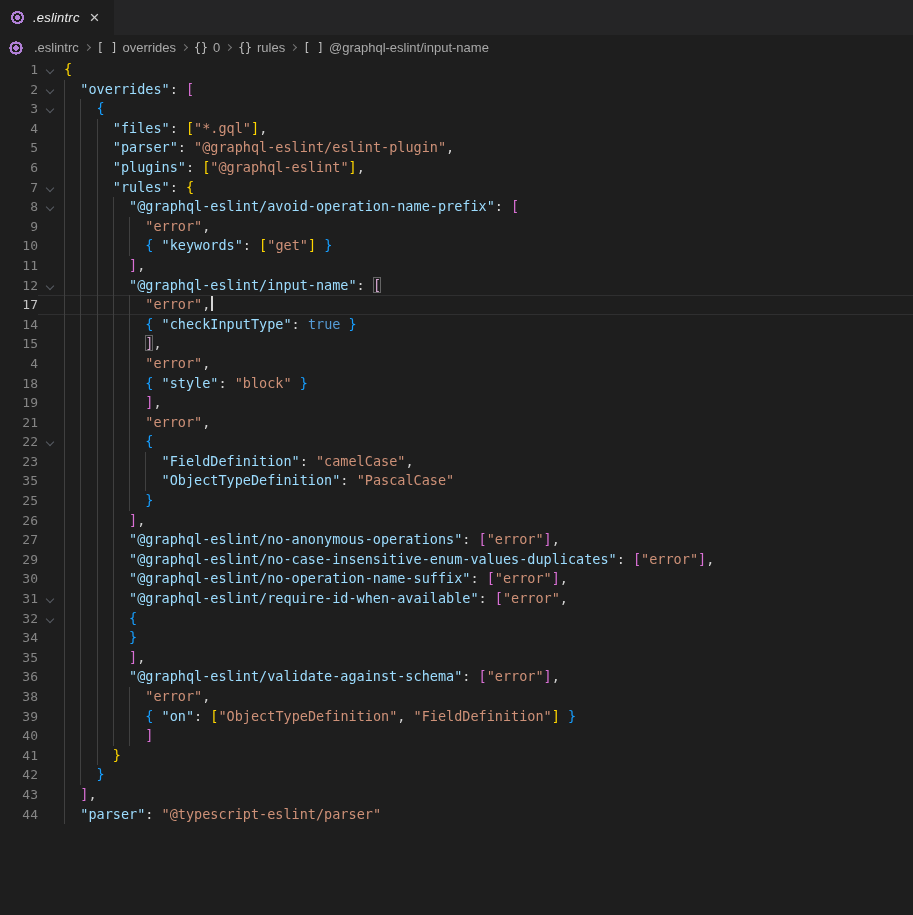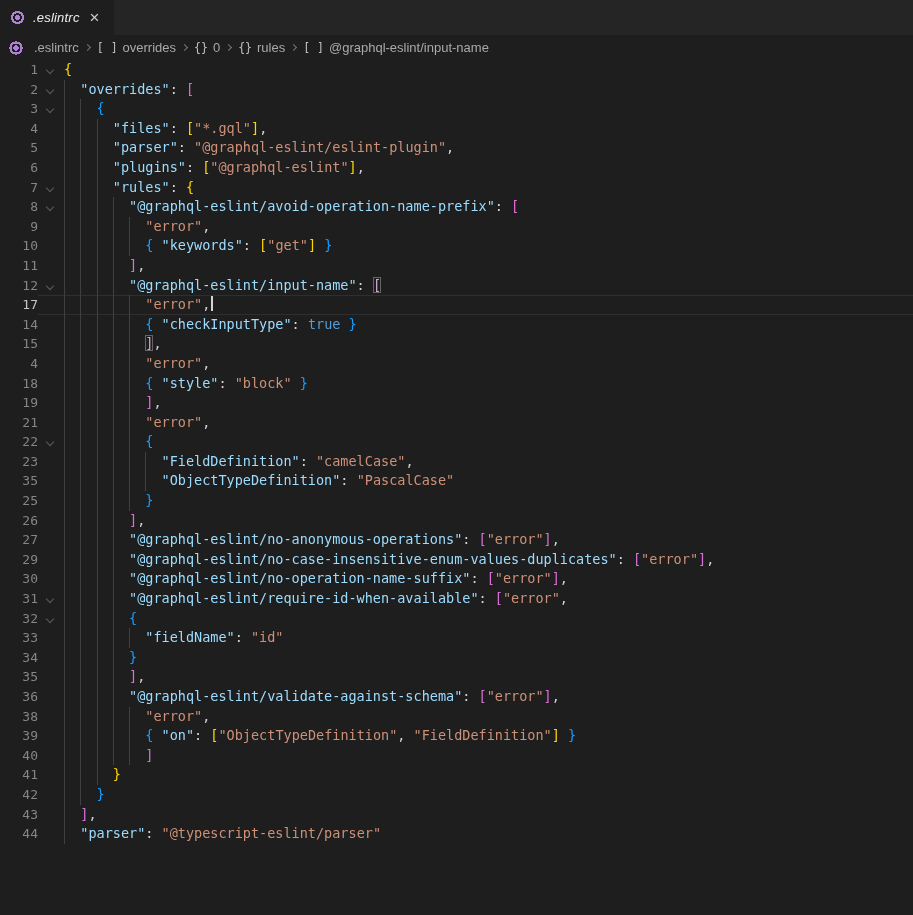--- a/index.html
+++ b/index.html
@@ -307,27 +307,20 @@
     <div class="row">
       <div class="num">32</div>
       <div class="rowbody">
         <div class="chev">
           <i></i>
         </div>
         <div class="code"><span class="g" style="left: 0ch;"></span><span class="g" style="left: 2ch;"></span><span class="g" style="left: 4ch;"></span><span class="g" style="left: 6ch;"></span><span class="tk-p">        </span><span class="tk-b3">{</span></div>
       </div>
     </div>
     <div class="row">
-      <div class="num">33</div>
-      <div class="rowbody">
-        <div class="chev"></div>
-        <div class="code"><span class="g" style="left: 0ch;"></span><span class="g" style="left: 2ch;"></span><span class="g" style="left: 4ch;"></span><span class="g" style="left: 6ch;"></span><span class="g" style="left: 8ch;"></span><span class="tk-p">          </span><span class="tk-k">"fieldName"</span><span class="tk-p">: </span><span class="tk-s">"id"</span></div>
-      </div>
-    </div>
-    <div class="row">
       <div class="num">34</div>
       <div class="rowbody">
         <div class="chev"></div>
         <div class="code"><span class="g" style="left: 0ch;"></span><span class="g" style="left: 2ch;"></span><span class="g" style="left: 4ch;"></span><span class="g" style="left: 6ch;"></span><span class="tk-p">        </span><span class="tk-b3">}</span></div>
       </div>
     </div>
     <div class="row">
       <div class="num">35</div>
       <div class="rowbody">
         <div class="chev"></div>

